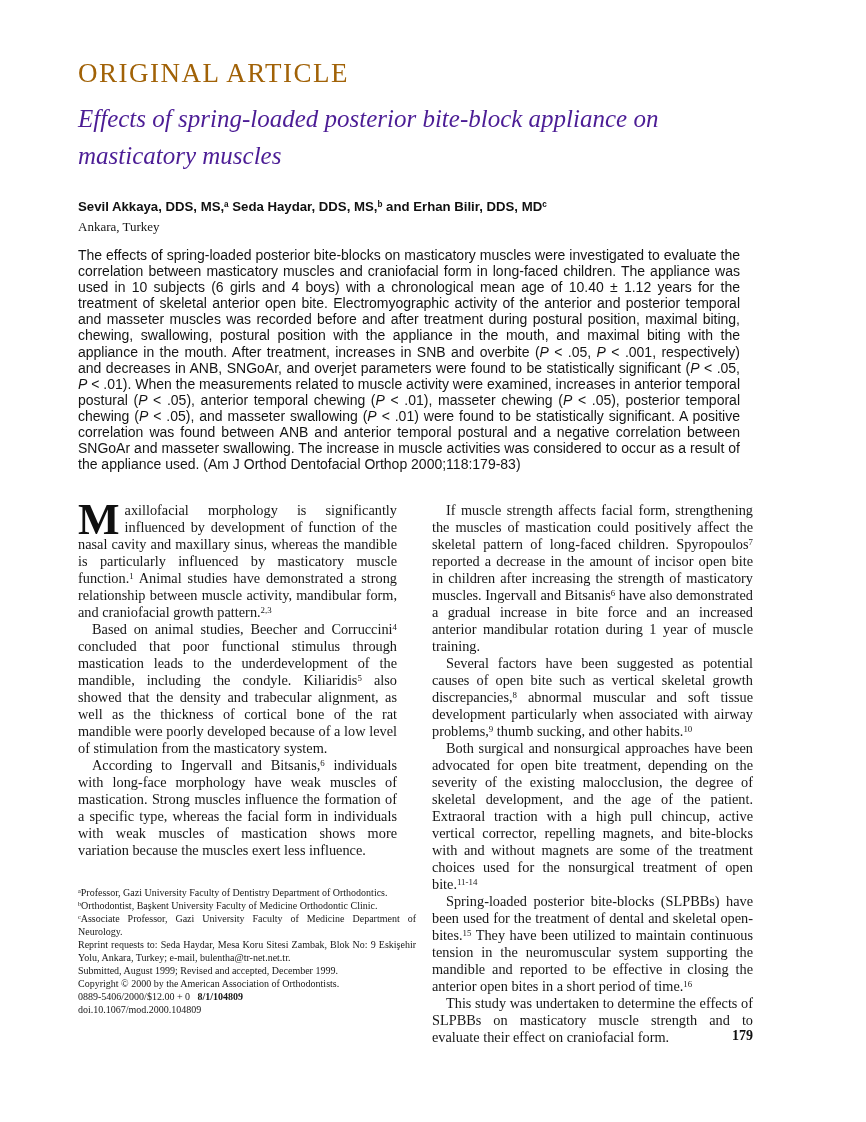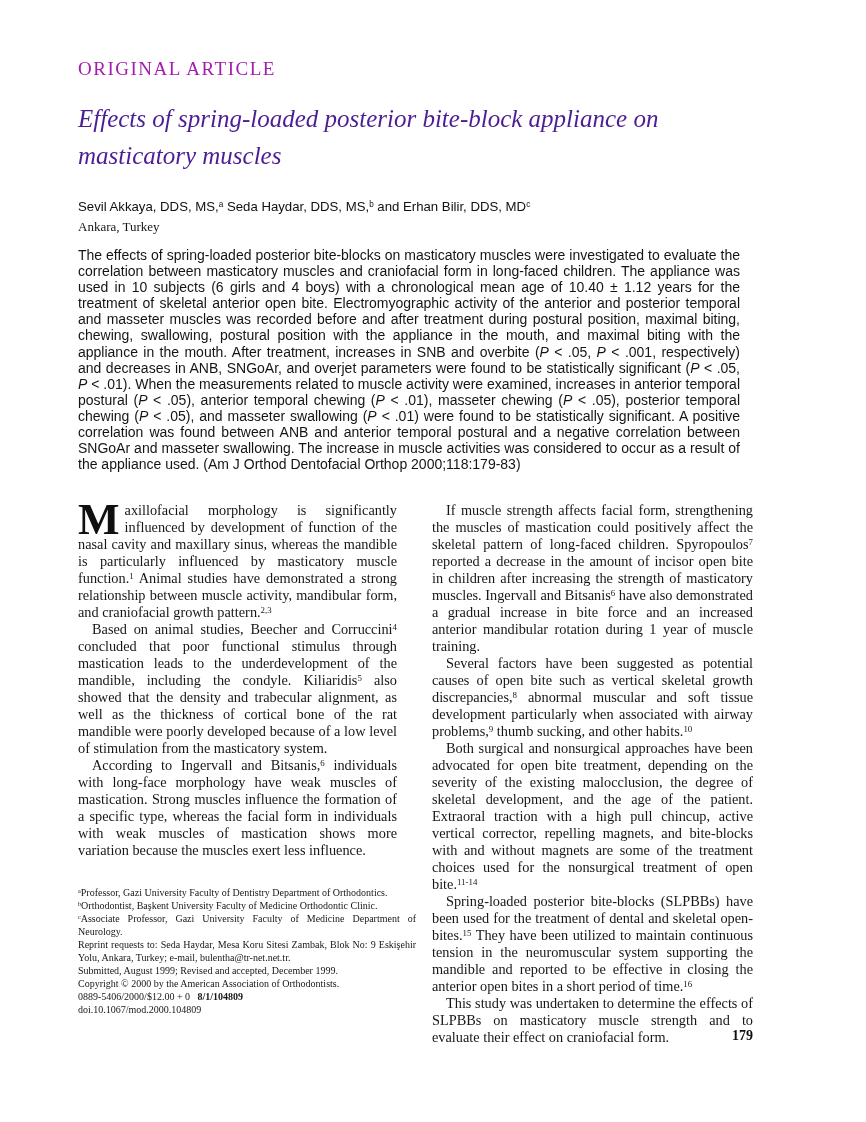--- a/index.html
+++ b/index.html
@@ -3,31 +3,31 @@
 <meta charset="utf-8">
 <style>
   html,body{margin:0;padding:0;background:#e8e8e8;}
   .page{
     position:relative;width:866px;height:1122px;background:#ffffff;
     color:#161616;overflow:hidden;
     font-family:"Liberation Serif",serif;
   }
   .kicker{
     position:absolute;left:78px;top:58px;
-    font-size:19px;letter-spacing:1.5px;color:#a21caf;
+    font-size:27px;letter-spacing:1.5px;color:#a16207;
   }
   .title{
     position:absolute;left:78px;top:100px;width:690px;margin:0;
     font-style:italic;font-weight:normal;
     font-size:25px;line-height:37px;color:#4c1d95;
   }
   .authors{
     position:absolute;left:78px;top:199px;width:675px;
     font-family:"Liberation Sans",sans-serif;
-    font-weight:normal;font-size:13.2px;color:#101010;
+    font-weight:bold;font-size:13.2px;color:#101010;
   }
   .location{
     position:absolute;left:78px;top:219px;width:400px;
     font-size:13px;
   }
   .abstract{
     position:absolute;left:78px;top:247px;width:662px;
     font-family:"Liberation Sans",sans-serif;
     font-size:14px;line-height:16.1px;
     text-align:justify;color:#141414;

